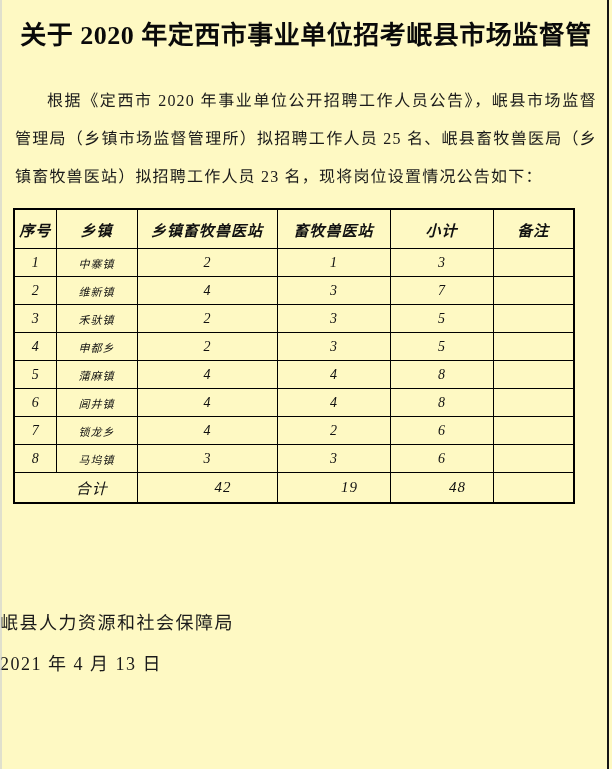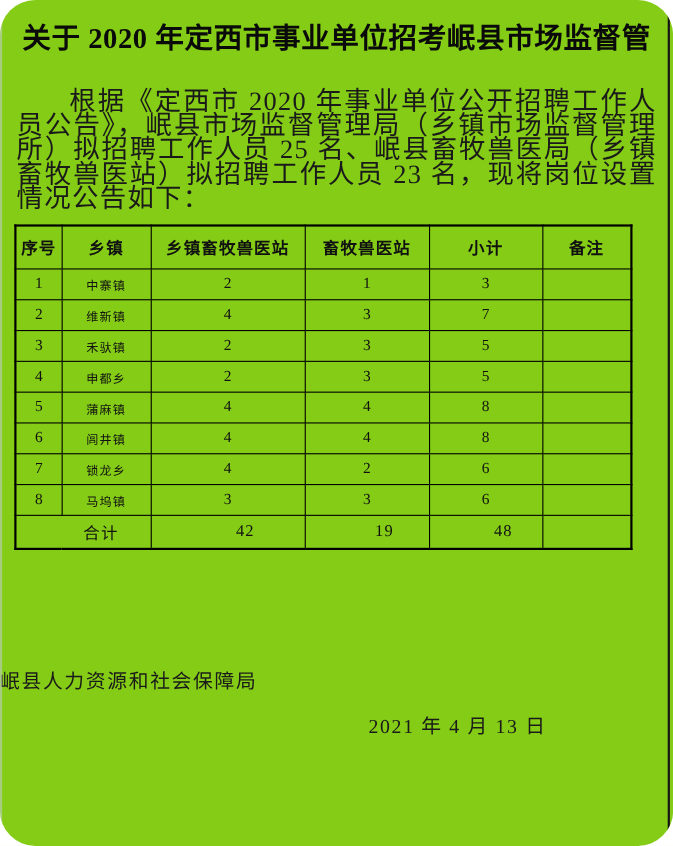--- a/index.html
+++ b/index.html
@@ -1,25 +1,24 @@
 <!DOCTYPE html>
 <html lang="zh-CN"><head>
 <meta charset="utf-8">
 <style>
   html, body { margin: 0; padding: 0; background: #ffffff; }
   .page {
     position: relative;
     width: 612px;
     height: 769px;
-    background: #84cc16;
+    background: #fef9c3;
     color: #111111;
     font-family: "Liberation Serif", "DejaVu Serif", serif;
     overflow: hidden;
     box-sizing: border-box;
-    border-radius: 32px;
   }
   
   .edge-left {
     position: absolute;
     left: 0; top: 0; bottom: 0;
     width: 2px;
     background: #c6ccd6;
     opacity: .55;
   }
   
@@ -35,58 +34,59 @@
     text-align: center;
     font-weight: bold;
     font-size: 26px;
     line-height: 40px;
     letter-spacing: 0.5px;
     color: #0a0a0a;
     white-space: nowrap;
   }
   .intro {
     margin: 26px 15px 0 15px;
-    font-size: 24px;
-    line-height: 22px;
+    font-size: 16px;
+    line-height: 38px;
     letter-spacing: 1.2px;
     text-align: justify;
     text-indent: 2em;
     color: #1a1a1a;
   }
   table.positions {
     margin: 12px 0 0 13px;
     width: 560px;
     border-collapse: collapse;
     table-layout: fixed;
     border: 2px solid #000;
   }
   table.positions th, table.positions td {
     border: 1px solid #000;
     text-align: center;
     vertical-align: middle;
     padding: 0;
     overflow: hidden;
+    font-style: italic;
   }
   table.positions th {
     height: 38px;
     font-size: 15px;
     font-weight: bold;
     letter-spacing: 1px;
   }
   table.positions td { height: 27px; font-size: 14px; }
   table.positions td.town { font-size: 11px; letter-spacing: 1px; }
   table.positions tr.total-row td { height: 29px; font-size: 15px; letter-spacing: 1px; padding-left: 32px; }
   .footer {
     margin-top: 108px;
     font-size: 18px;
     letter-spacing: 1.5px;
     color: #1a1a1a;
   }
   .footer .org  { text-align: left; padding-right: 50px; line-height: 22px; }
-  .footer .date { text-align: right; padding-right: 115px; line-height: 22px; margin-top: 19px; }
+  .footer .date { text-align: left; padding-right: 64px; line-height: 22px; margin-top: 19px; }
 </style>
 </head>
 <body>
 
 <div class="page">
   <div class="edge-left"></div>
   <div class="edge-right"></div>
 
   <div class="title">
     <div>关于 2020 年定西市事业单位招考岷县市场监督管</div>

